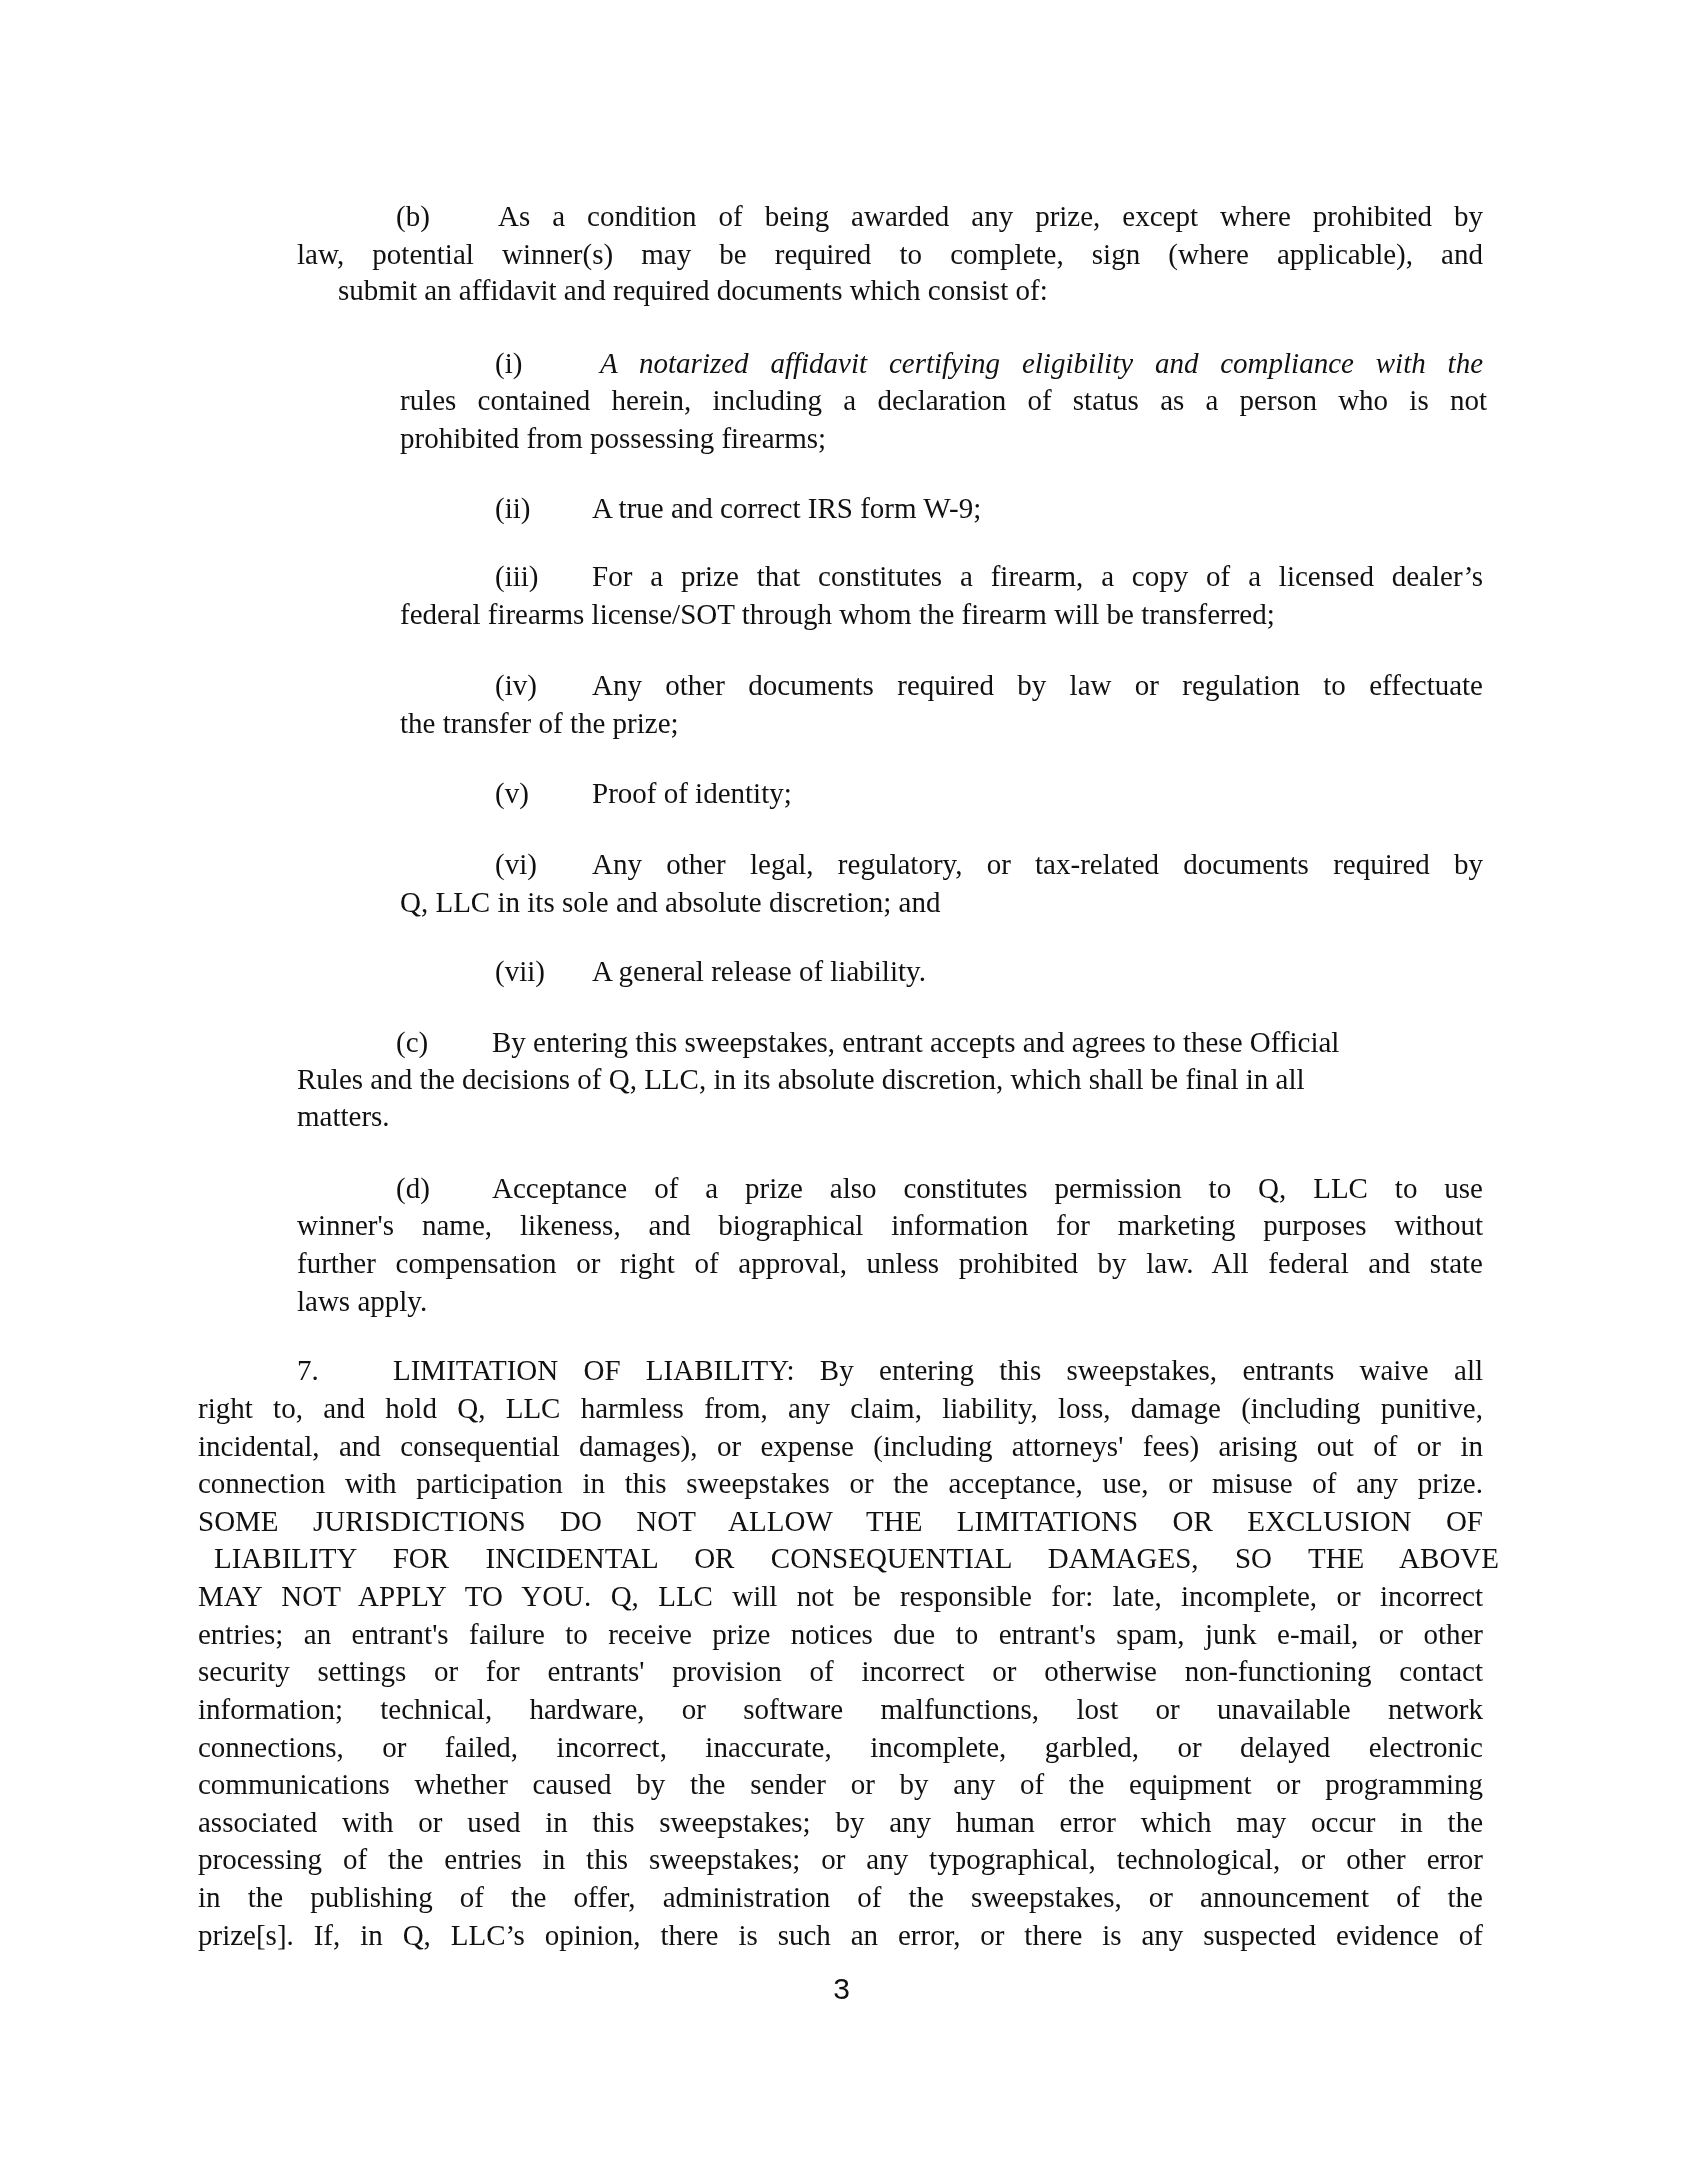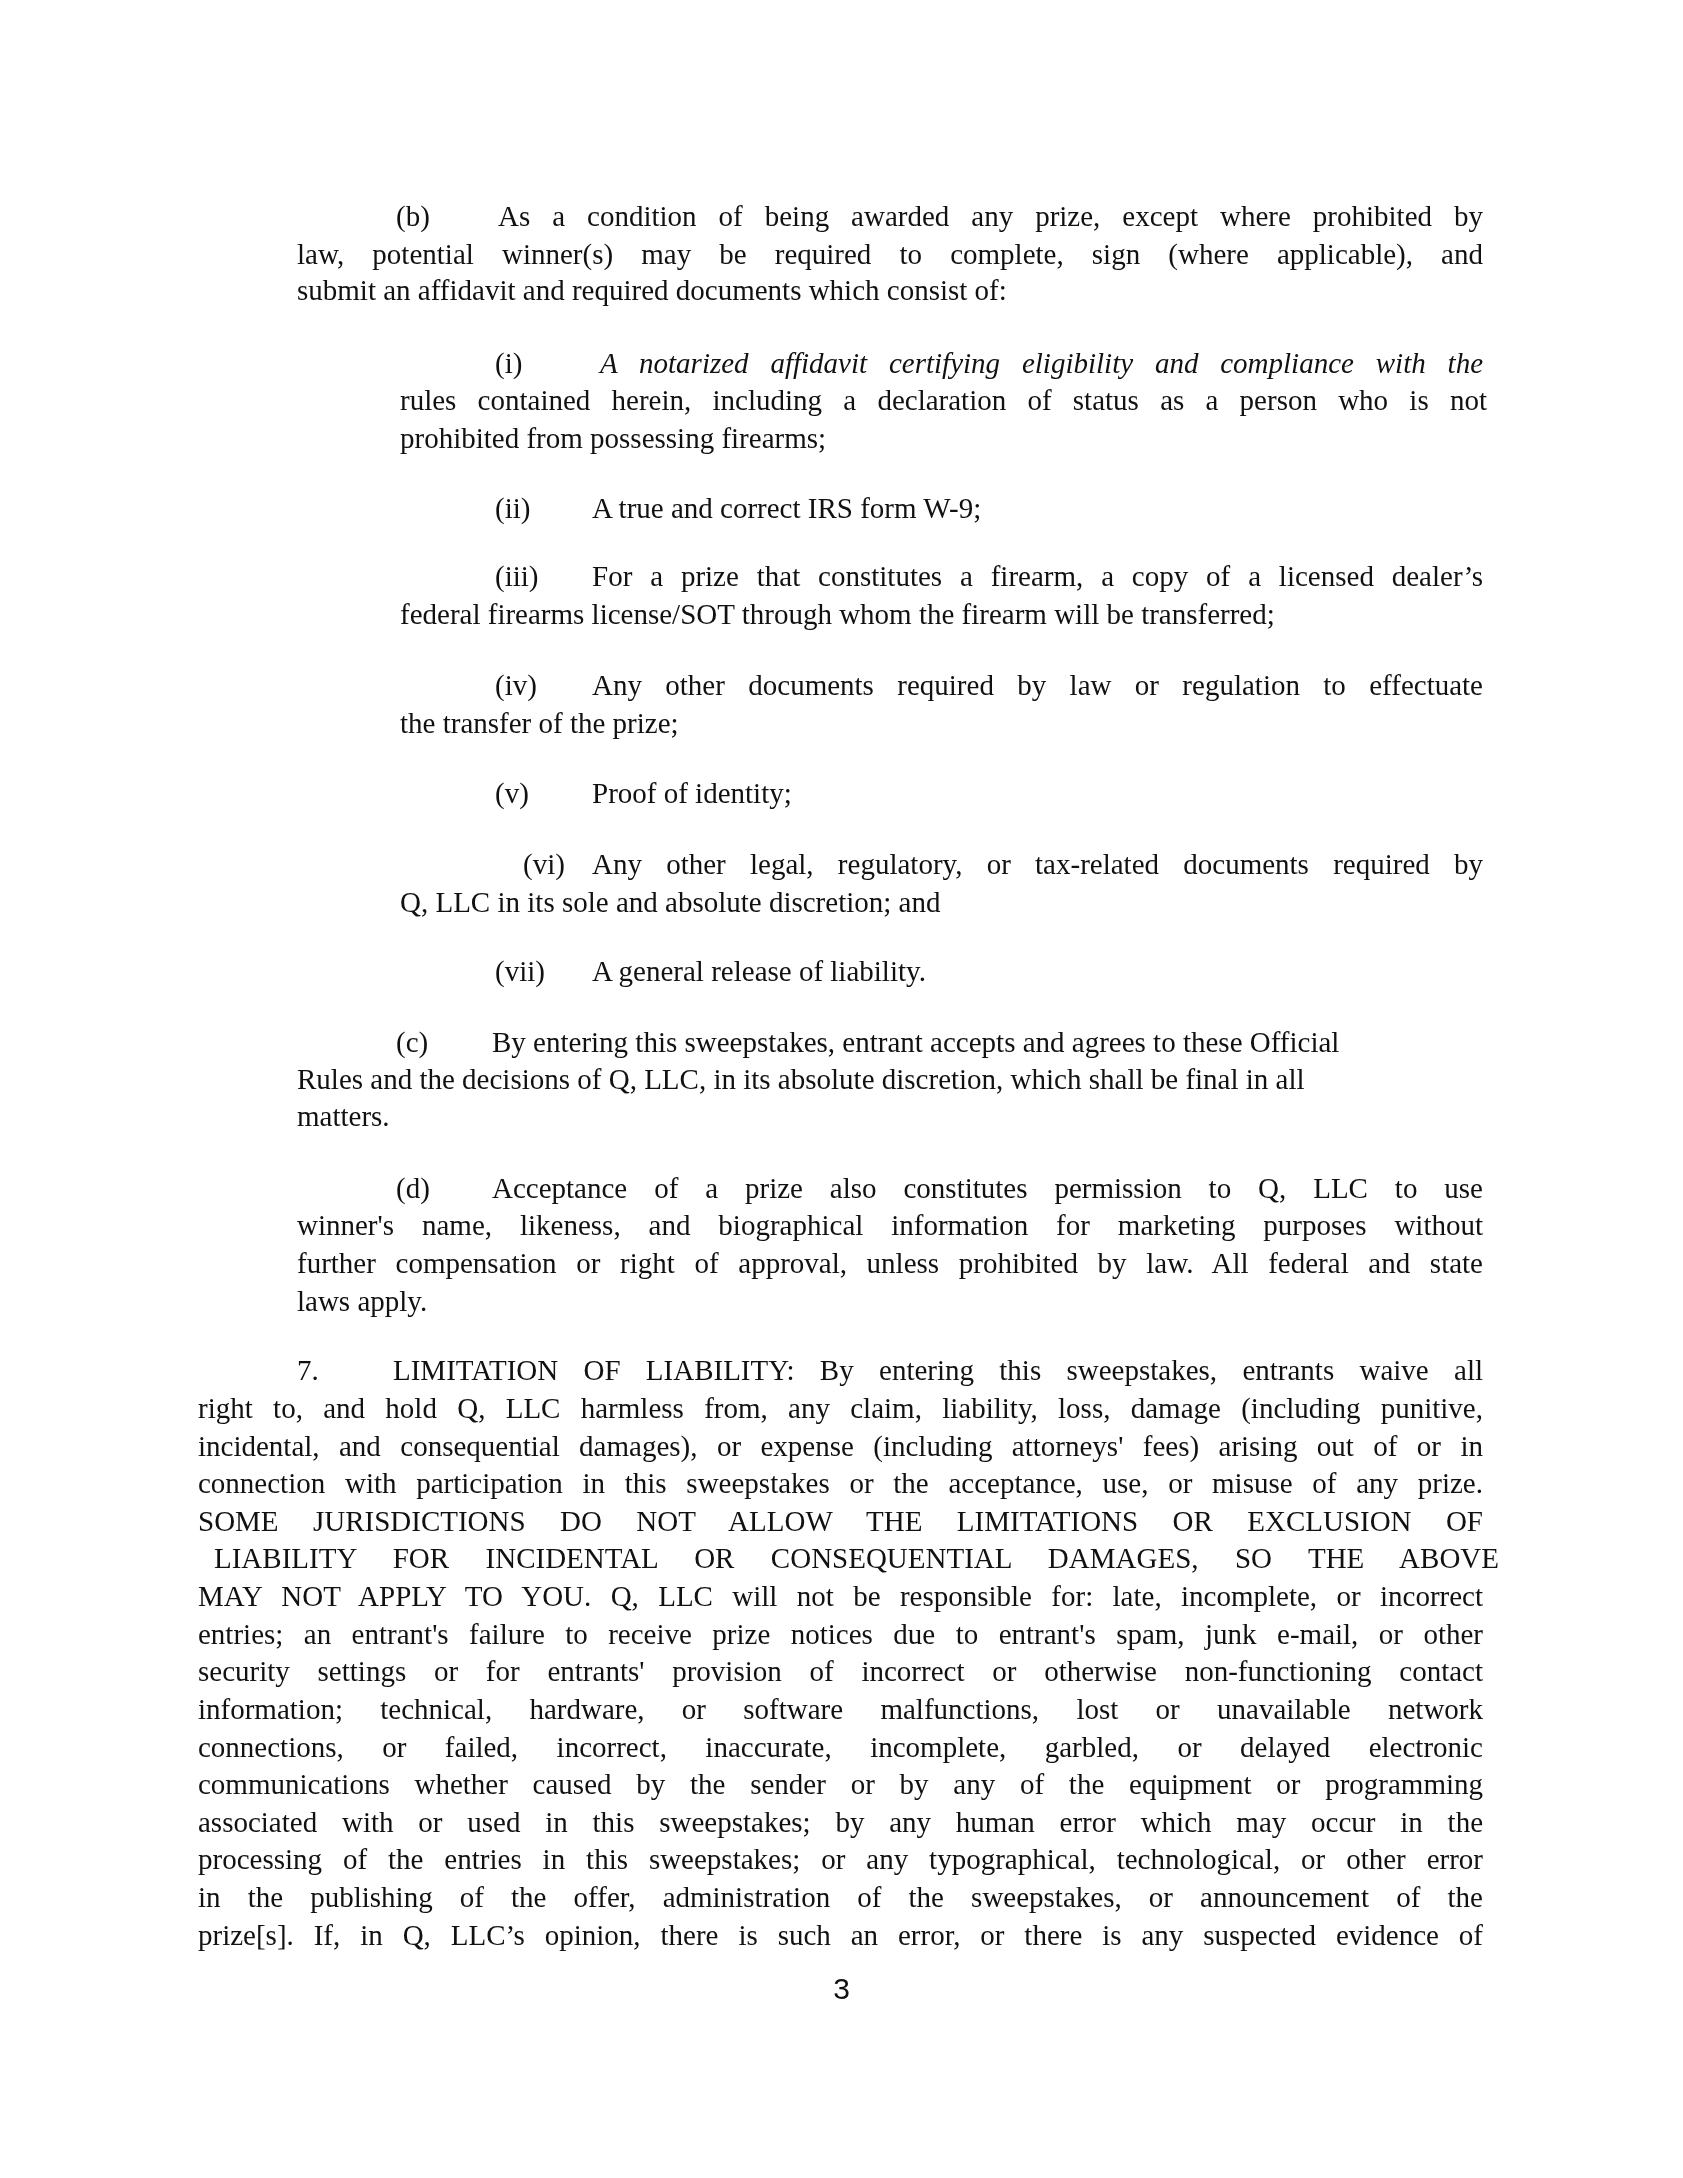--- a/index.html
+++ b/index.html
@@ -27,21 +27,21 @@
 </style>
 </head>
 <body>
 
 <div class="page">
 
   <div>
     <div class="ln body j" style="top:197px;"><span class="lab" style="width:201px;padding-left:99px;box-sizing:border-box;">(b)</span></div>
     <div class="ln j" style="top:197px;left:498px;width:985px;">As a condition of being awarded any prize, except where prohibited by</div>
     <div class="ln body j" style="top:235px;">law, potential winner(s) may be required to complete, sign (where applicable), and</div>
-    <div class="ln body" style="top:271px;">submit an affidavit and required documents which consist of:</div>
+    <div class="ln body" style="top:271px;margin-left:41px;">submit an affidavit and required documents which consist of:</div>
   </div>
 
   <div>
     <div class="ln" style="top:344px;left:495px;">(i)</div>
     <div class="ln j" style="top:344px;left:600px;width:883px;font-style:italic;">A notarized affidavit certifying eligibility and compliance with the</div>
     <div class="ln ind j" style="top:381px;">rules contained herein, including a declaration of status as a person who is not</div>
     <div class="ln ind" style="top:419px;">prohibited from possessing firearms;</div>
   </div>
 
   <div>
@@ -60,21 +60,21 @@
     <div class="ln j" style="top:666px;left:592px;width:891px;">Any other documents required by law or regulation to effectuate</div>
     <div class="ln ind" style="top:704px;">the transfer of the prize;</div>
   </div>
 
   <div>
     <div class="ln" style="top:774px;left:495px;">(v)</div>
     <div class="ln" style="top:774px;left:592px;">Proof of identity;</div>
   </div>
 
   <div>
-    <div class="ln" style="top:845px;left:495px;margin-left:28px;">(vi)</div>
+    <div class="ln" style="top:845px;left:495px;">(vi)</div>
     <div class="ln j" style="top:845px;left:592px;width:891px;">Any other legal, regulatory, or tax-related documents required by</div>
     <div class="ln ind" style="top:883px;">Q, LLC in its sole and absolute discretion; and</div>
   </div>
 
   <div>
     <div class="ln" style="top:952px;left:495px;">(vii)</div>
     <div class="ln" style="top:952px;left:592px;">A general release of liability.</div>
   </div>
 
   <div>

